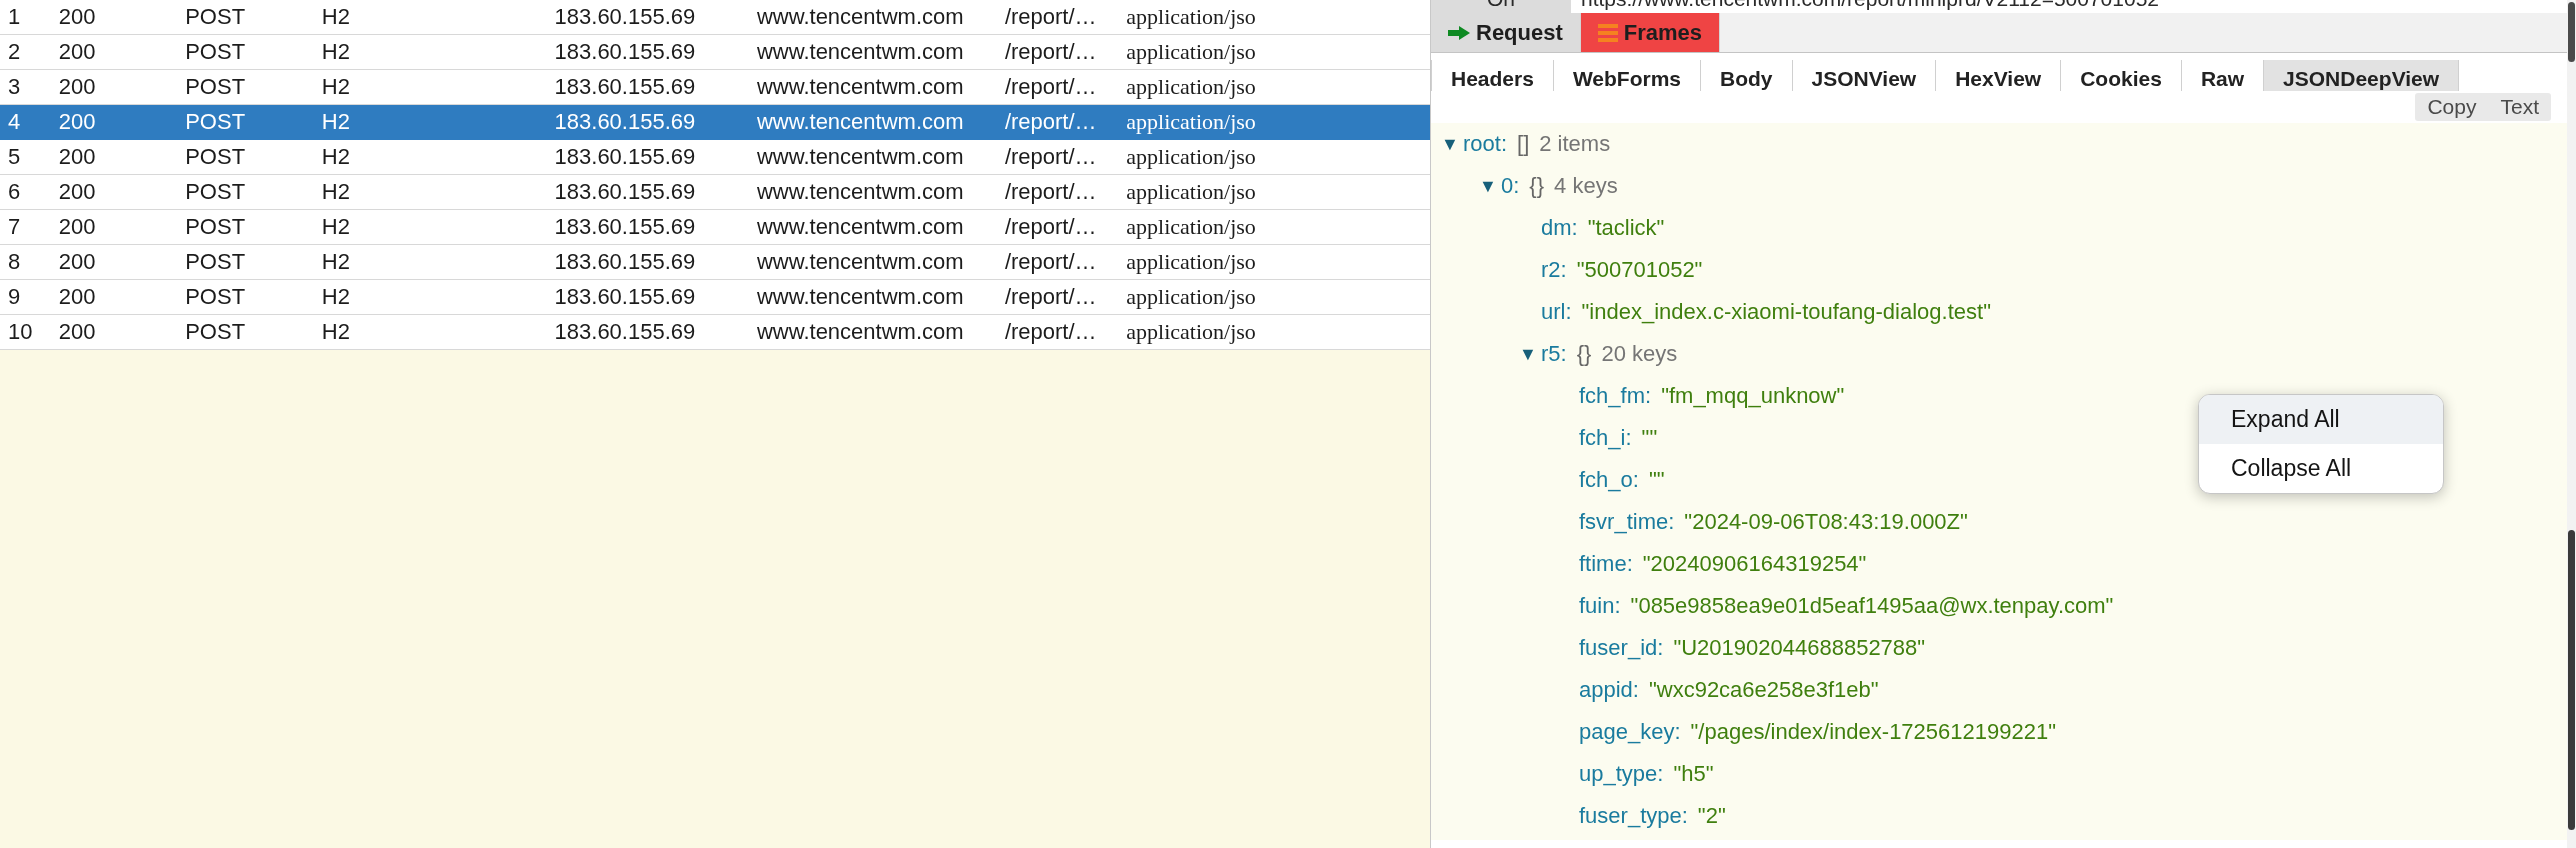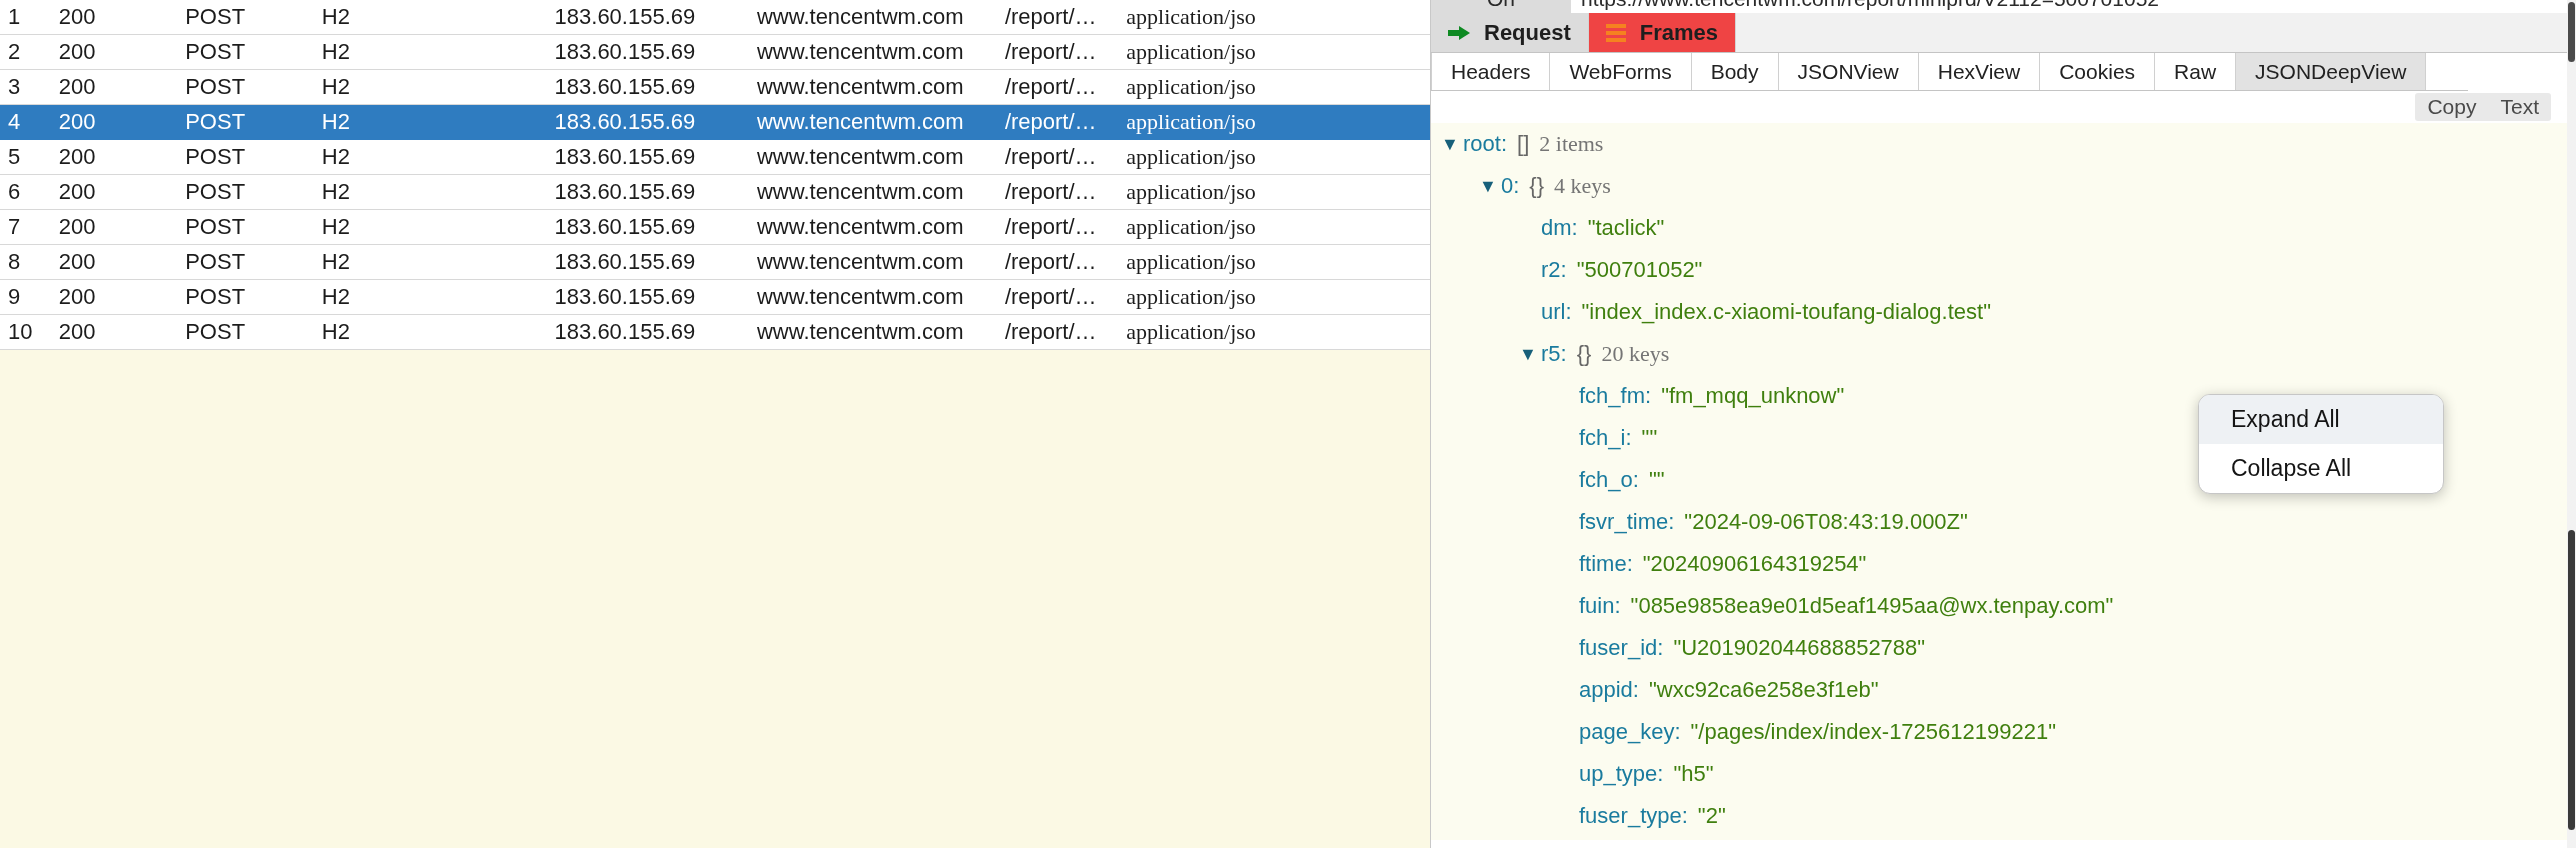--- a/index.html
+++ b/index.html
@@ -115,21 +115,21 @@
     height: 40px;
     background: #f1f1f1;
     border-bottom: 1px solid #c4c4c4;
     box-sizing: border-box;
     display: flex;
     align-items: stretch;
   }
   .maintab {
     display: flex;
     align-items: center;
-    gap: 14px;
+    gap: 6px;
     padding: 0 17px;
     font-size: 22px;
     font-weight: bold;
     color: #1e1e1e;
     cursor: default;
     border-right: 1px solid #d4d4d4;
     box-sizing: border-box;
   }
   .maintab.active { background: #dcdcdc; }
   .maintab.inactive { background: #ef4444; }
@@ -168,28 +168,29 @@
     height: 4px;
     background: #f58220;
   }
   .ico-lines i:nth-child(1) { width: 20px; }
   .ico-lines i:nth-child(2) { width: 20px; }
   .ico-lines i:nth-child(3) { width: 20px; }
 
   
   .subtabs {
     position: absolute;
-    left: 0; top: 53px;
+    left: 0; top: 60px;
     width: 1037px;
     height: 38px;
     background: #ffffff;
     border-bottom: 1px solid #c4c4c4;
     box-sizing: border-box;
     display: flex;
     align-items: stretch;
+    font-weight: bold;
   }
   .subtab {
     display: flex;
     align-items: center;
     justify-content: center;
     padding: 0 19px;
     font-size: 21px;
     color: #222222;
     background: #ffffff;
     border-right: 1px solid #d0d0d0;
@@ -257,21 +258,20 @@
   }
   .jbrace {
     color: #666666;
     padding-left: 10px;
     flex: 0 0 auto;
   }
   .jcount {
     color: #757575;
     padding-left: 10px;
     flex: 0 0 auto;
-    font-family: Liberation Serif, serif;
   }
   .jstr {
     color: #3f7f0e;
     padding-left: 10px;
     flex: 0 0 auto;
   }
   .ind0 { padding-left: 10px; }
   .ind1 { padding-left: 48px; }
   .ind2 { padding-left: 88px; }
   .ind3 { padding-left: 126px; }

